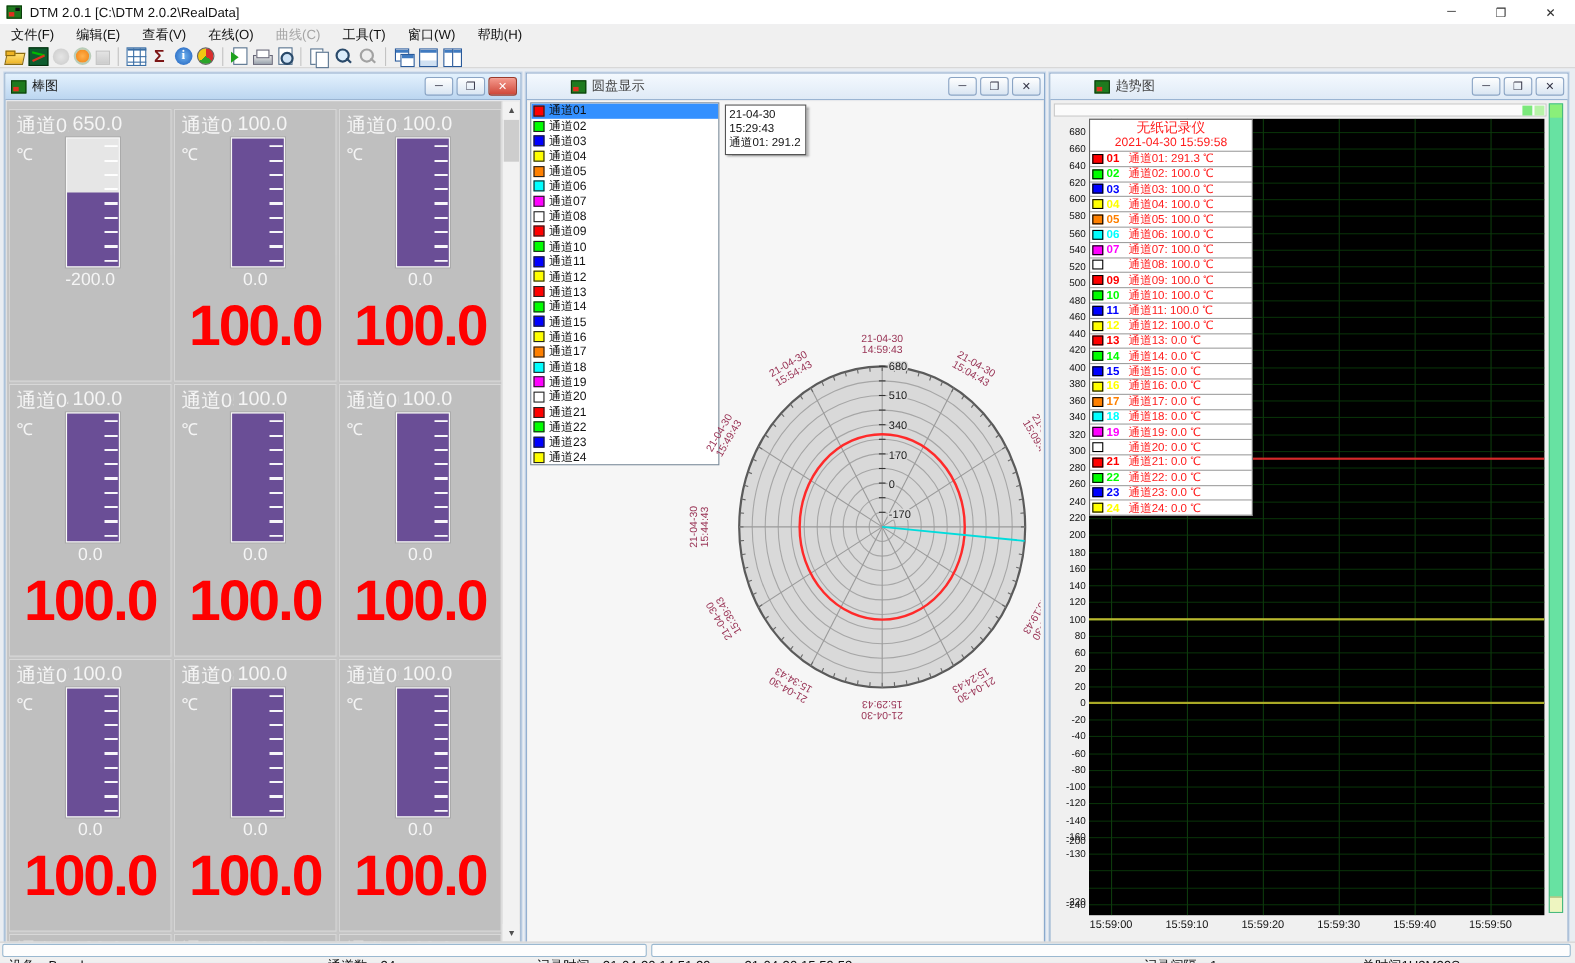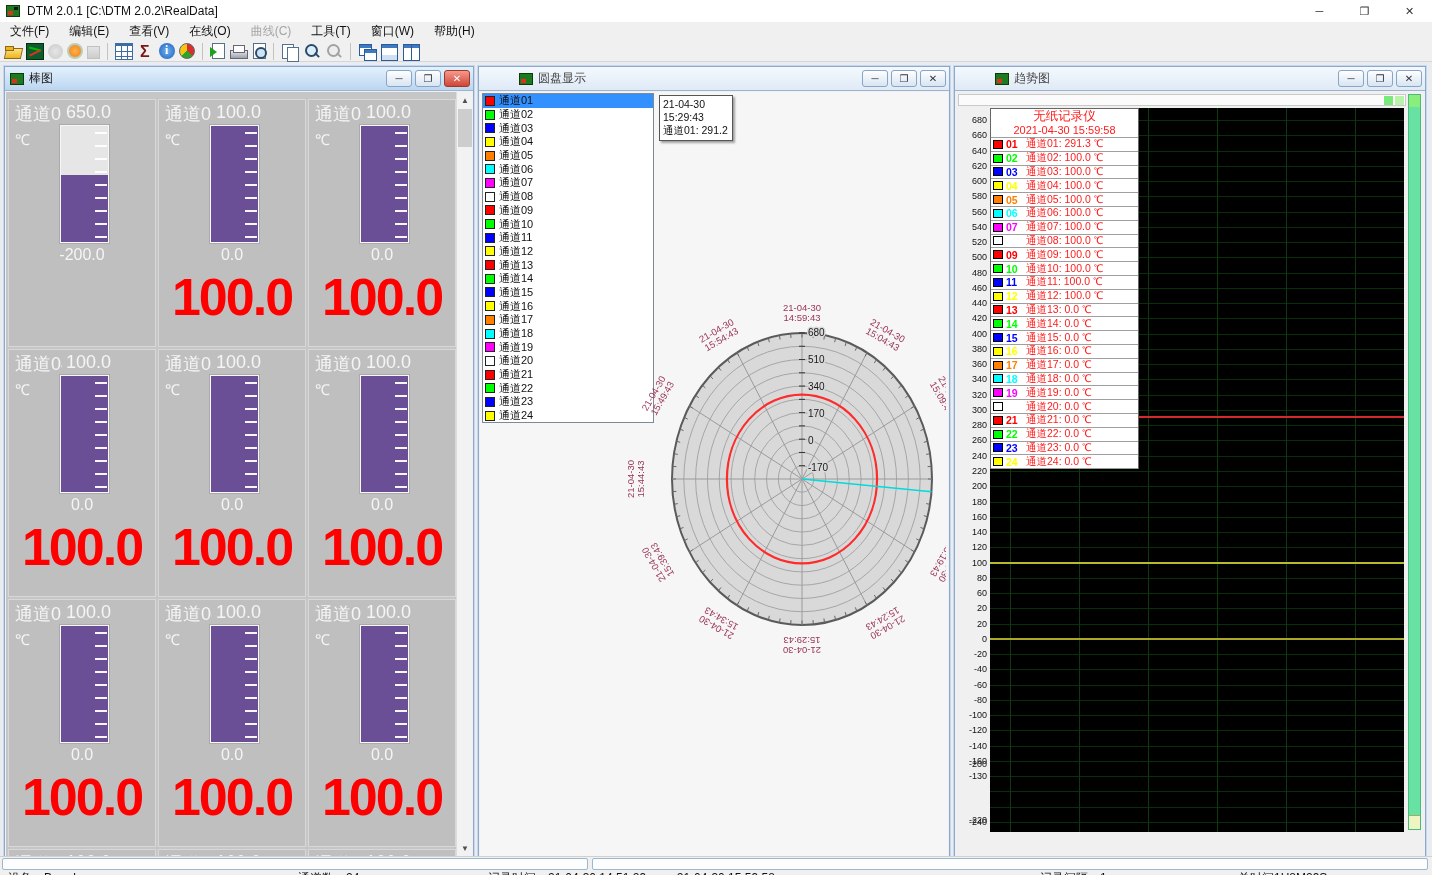--- a/index.html
+++ b/index.html
@@ -815,20 +815,28 @@
         <div class="vgrid" style="left: 20px;"></div>
         <div class="vgrid" style="left: 89px;"></div>
         <div class="vgrid" style="left: 158px;"></div>
         <div class="vgrid" style="left: 227px;"></div>
         <div class="vgrid" style="left: 296px;"></div>
         <div class="vgrid" style="left: 365px;"></div>
         <div class="trend-line" style="top: 307.595px; background: rgb(212, 42, 42);"></div>
         <div class="trend-line" style="top: 453.565px; background: rgb(185, 185, 46);"></div>
         <div class="trend-line" style="top: 529.87px; background: rgb(169, 169, 38);"></div>
       </div>
+    <div id="trend-xaxis">
+        <div class="xtick" style="left: -10px;">15:59:00</div>
+        <div class="xtick" style="left: 59px;">15:59:10</div>
+        <div class="xtick" style="left: 128px;">15:59:20</div>
+        <div class="xtick" style="left: 197px;">15:59:30</div>
+        <div class="xtick" style="left: 266px;">15:59:40</div>
+        <div class="xtick" style="left: 335px;">15:59:50</div>
+      </div>
     <div id="trend-vscroll">
       <div id="tv-top"></div>
       <div id="tv-bot"></div>
     </div>
   </div>
 </div>
 
 <div id="statusbar">
   <div class="sb-box" style="left:2px; width:586px;"></div>
   <div class="sb-box" style="left:592px; width:836px;"></div>

